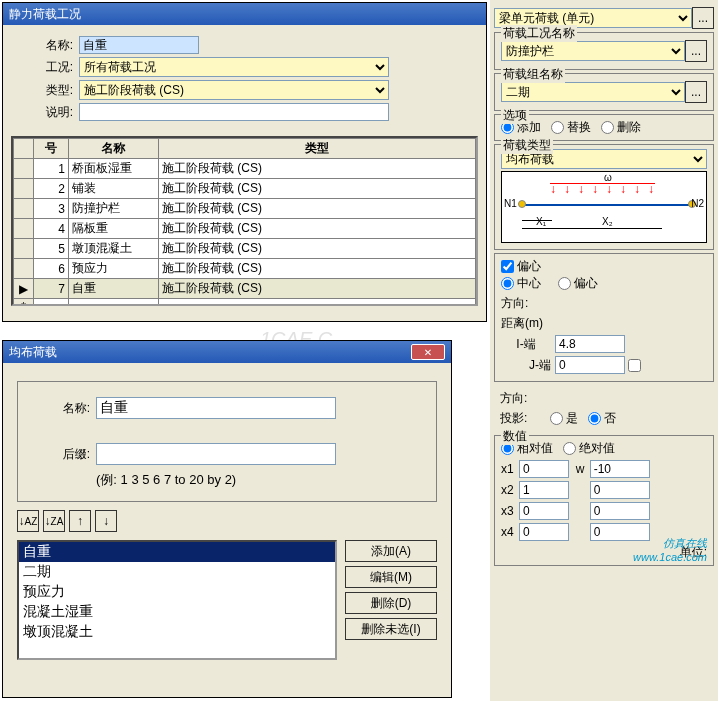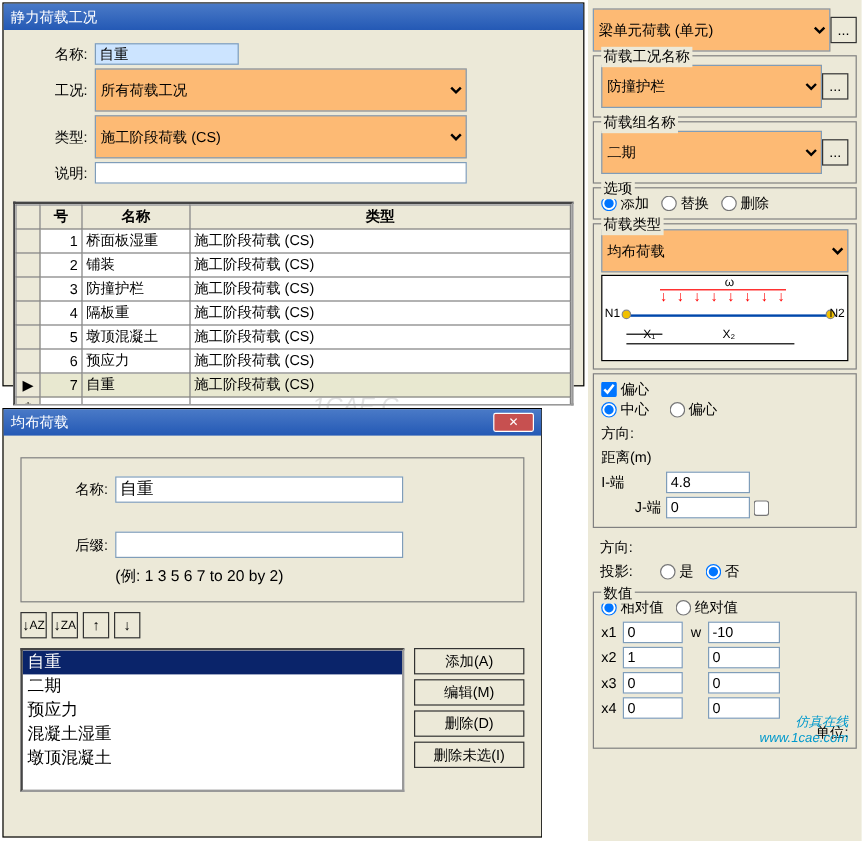--- a/index.html
+++ b/index.html
@@ -4,21 +4,21 @@
 <style>
 *{box-sizing:border-box;margin:0;padding:0;font-family:SimSun,"Microsoft YaHei",sans-serif}
 body{background:#fff;width:720px;height:701px;position:relative;overflow:hidden}
 .win{position:absolute;background:#ece9d8;border:1px solid #000}
 .titlebar{height:22px;background:linear-gradient(#4a7ac7,#2459b5);color:#fff;font-size:12px;padding:3px 6px;display:flex;align-items:center}
 .titlebar .close{margin-left:auto;width:34px;height:16px;background:#c75050;border:1px solid #fff;border-radius:2px;display:flex;align-items:center;justify-content:center;color:#fff;font-size:10px;cursor:pointer}
 .form-area{padding:8px 10px;font-size:12px}
 .row{display:flex;align-items:center;margin:3px 0}
 .lbl{width:60px;text-align:right;margin-right:6px;font-size:12px}
 input[type=text]{height:18px;border:1px solid #7f9db9;background:#fff;font-size:12px;padding:0 3px}
-select{height:36px;border:1px solid #7f9db9;background:#fdba74;font-size:12px}
+select{height:20px;border:1px solid #7f9db9;background:#fef9c3;font-size:12px}
 .inset{border:2px inset #999;background:#fff}
 .table{width:100%;border-collapse:collapse;font-size:12px}
 .table th,.table td{border:1px solid #808080;padding:1px 3px;background:#ece9d8;height:17px}
 .table td{background:#fff}
 .table .hdr td,.table .hdr th{background:#ece9d8;text-align:center}
 .table .sel td{background:#e8e8d0}
 .table .sel td:first-child{background:#ece9d8}
 .rowhead{background:#ece9d8!important;width:20px;text-align:center}
 .btn{height:22px;min-width:70px;border:1px solid #333;background:#ece9d8;font-size:12px;cursor:pointer;padding:0 6px}
 .btn-sm{width:22px;min-width:22px;display:inline-flex;align-items:center;justify-content:center}
@@ -216,21 +216,21 @@
  </div>
  <div class="panel">
   <label><input type="checkbox" class="checkbox" checked="" style=""><span>偏心</span></label><br>
   <label><input type="radio" class="radio" checked="" style=""><span>中心</span></label>&nbsp;&nbsp;&nbsp;&nbsp;
   <label><input type="radio" class="radio" style=""><span>偏心</span></label><br>
   <div class="row">
         <span style="width:50px">方向:</span>
       </div>
   <div>距离(m)</div>
   <div class="row">
-        <span style="width:50px;text-align:left;margin-right:4px">I-端</span>
+        <span style="width:50px;text-align:center;margin-right:4px">I-端</span>
         <input type="text" style="width: 70px;" value="4.8">
       </div>
   <div class="row"><span style="width:50px;text-align:right;margin-right:4px">J-端</span><input type="text" style="width: 70px;" value="0">&nbsp;<input type="checkbox" style=""></div>
  </div>
  <div class="panel" style="border:none;padding:2px 6px">
   <div class="row">
         <span style="width:50px">方向:</span>
       </div>
   <div class="row"><span style="width:50px">投影:</span>
    <label><input type="radio" class="radio" style=""><span>是</span></label>&nbsp;&nbsp;&nbsp;

